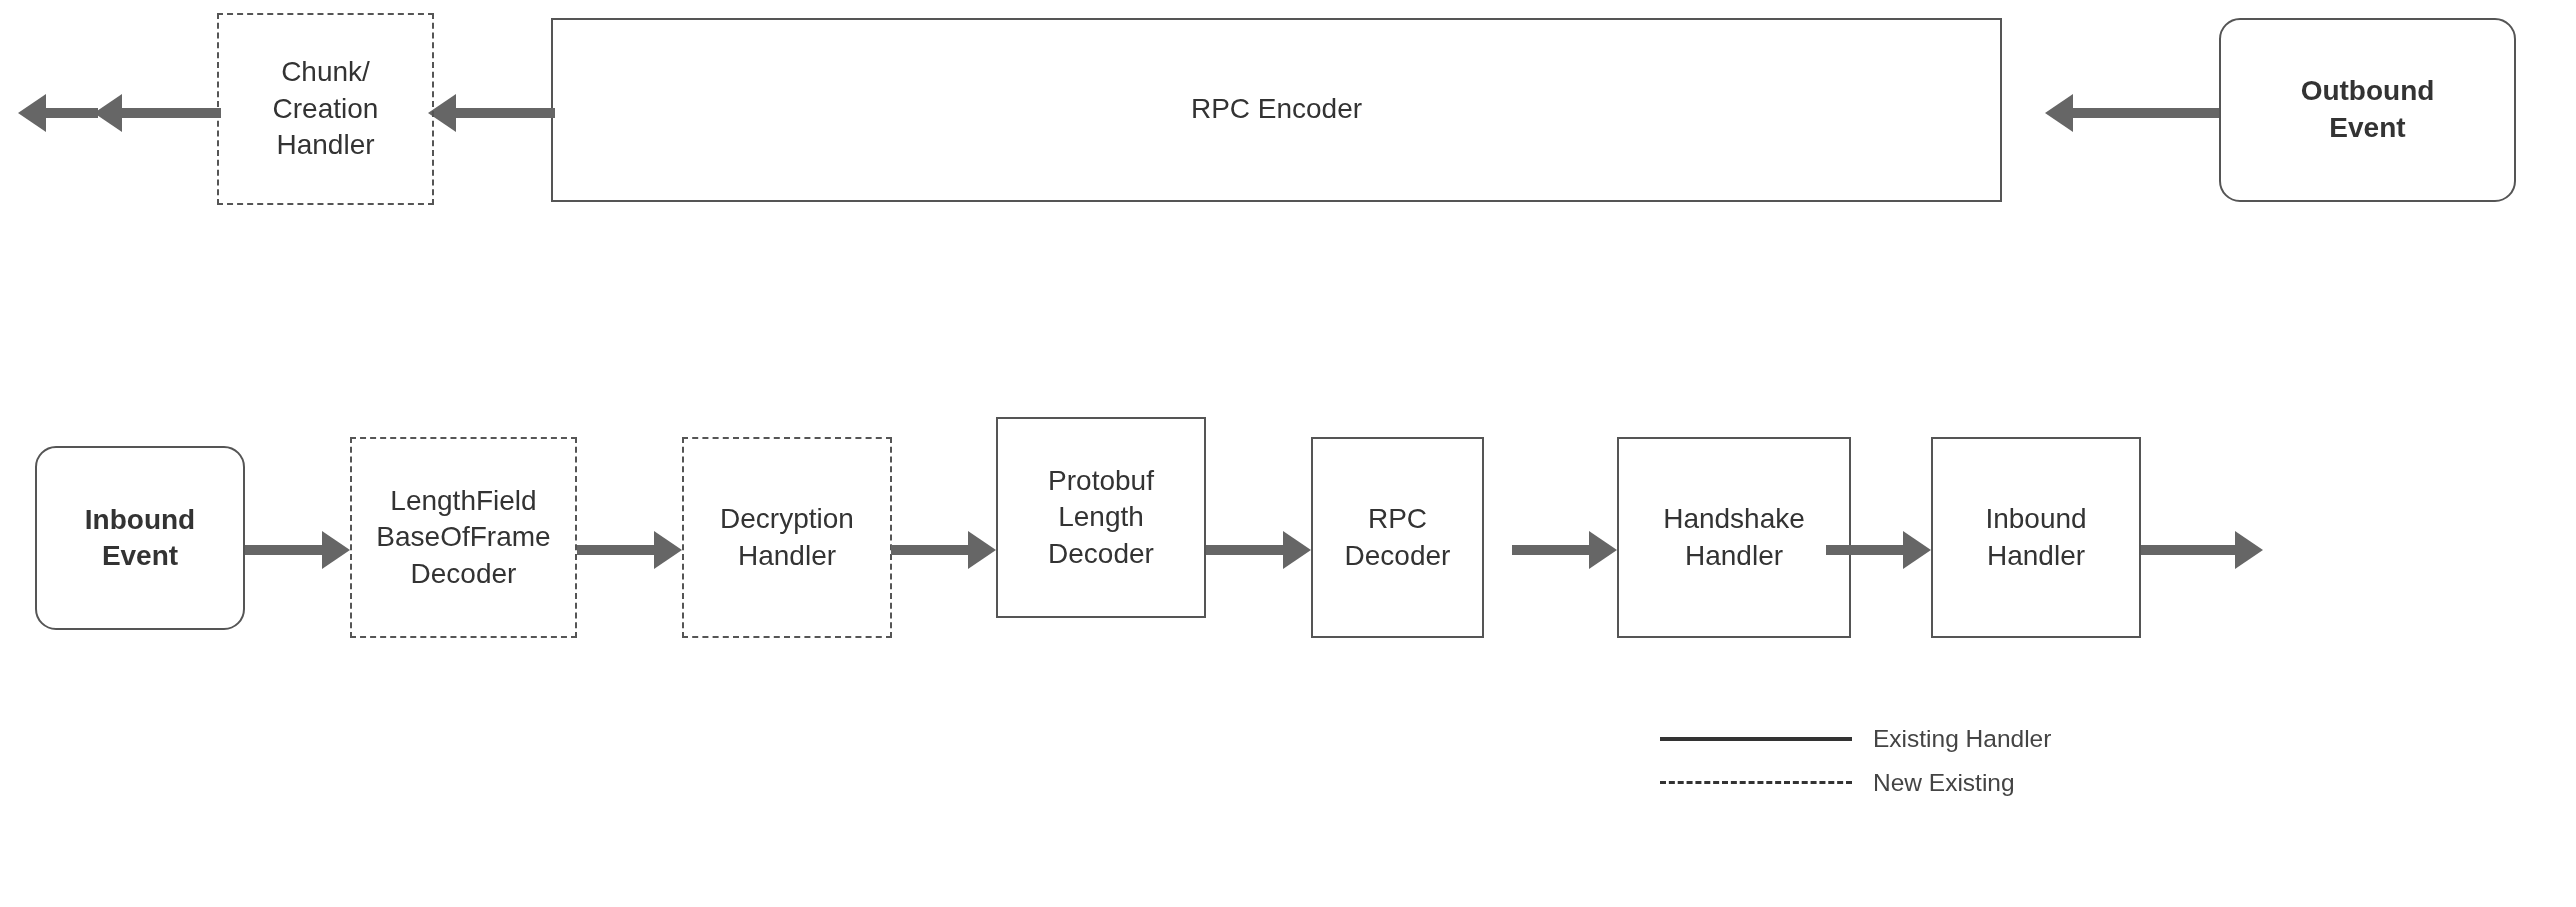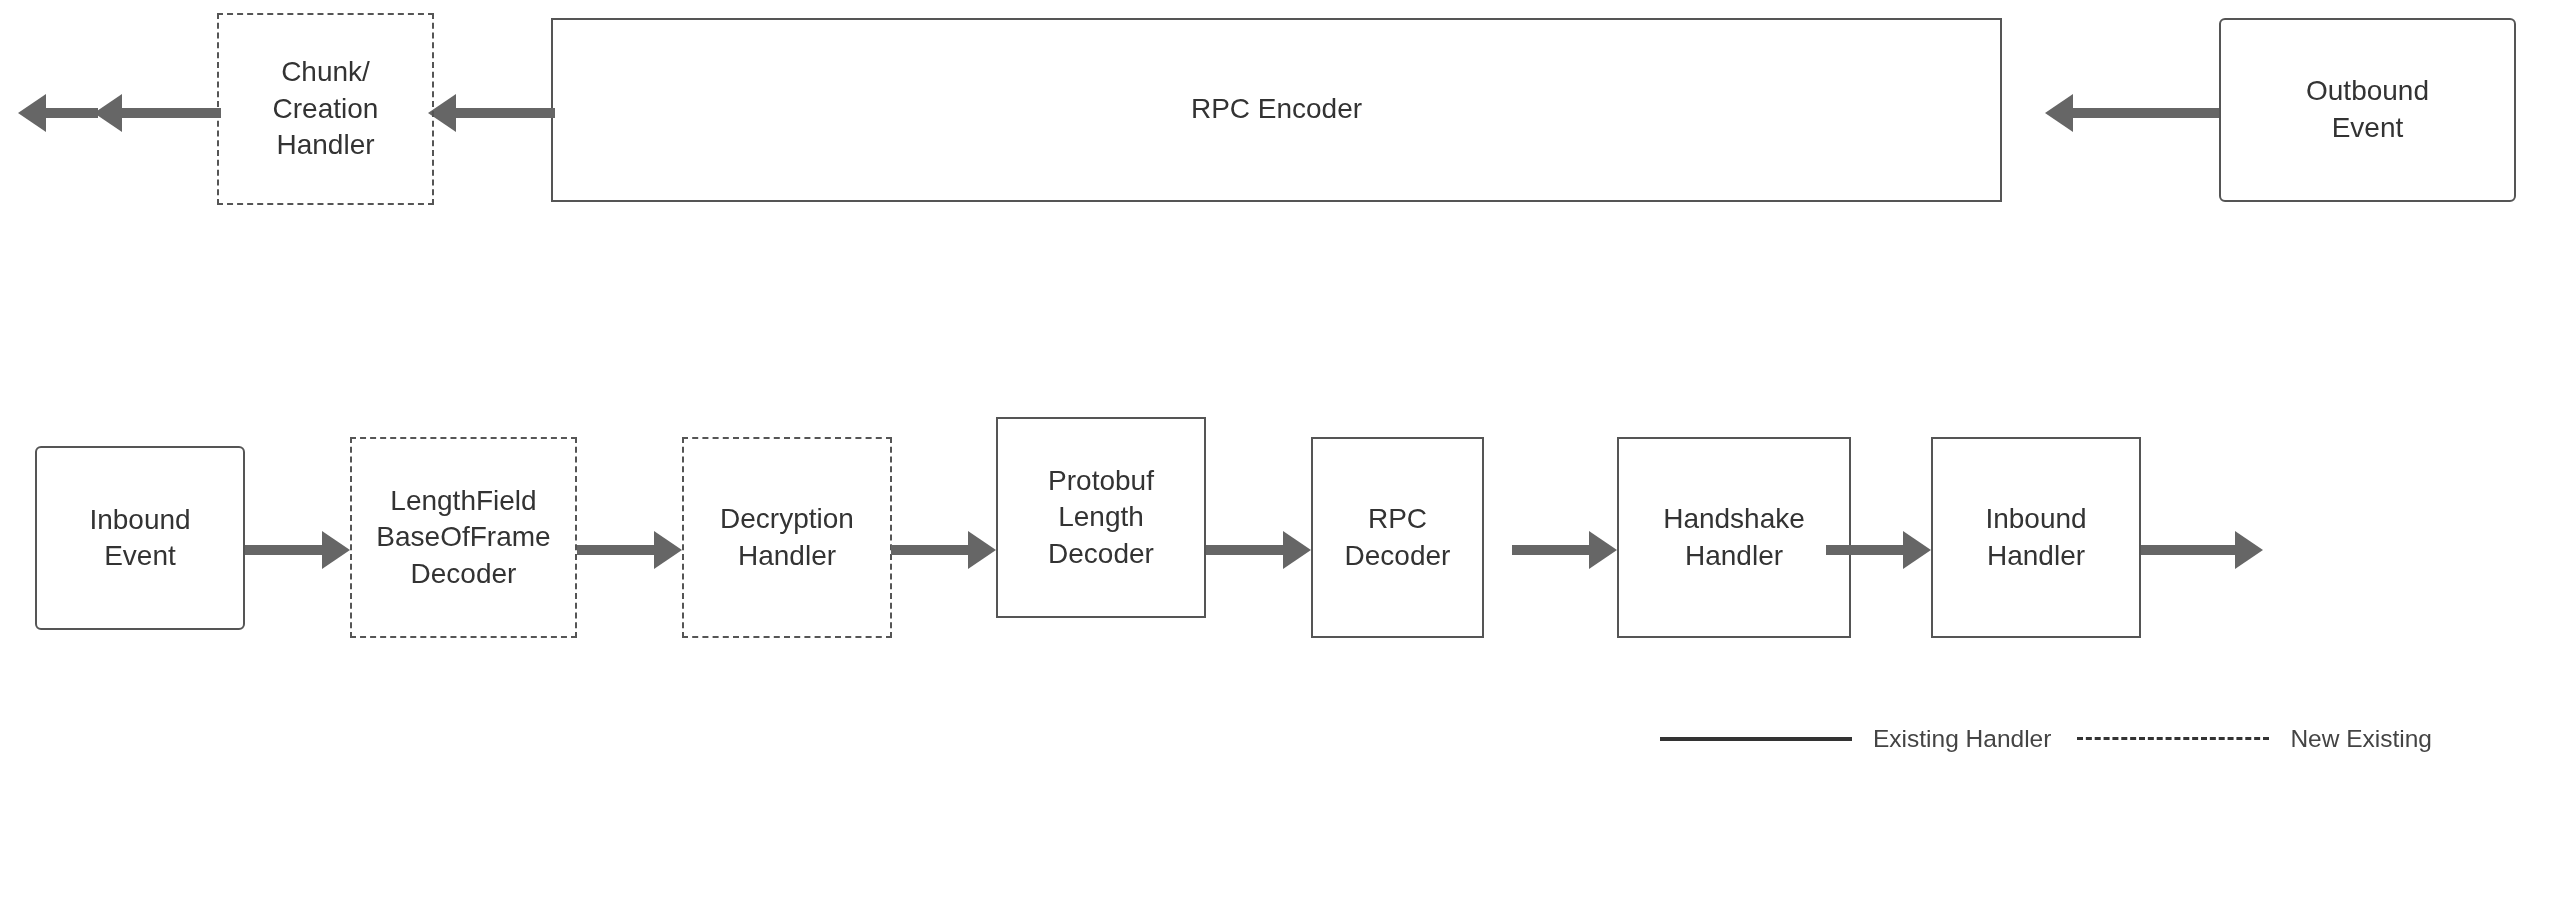--- a/index.html
+++ b/index.html
@@ -34,21 +34,22 @@
       border: 2.6px solid #555;
       align-items: center;
     }
 
     .box-dashed {
       border: 2.6px dashed #555;
     }
 
     .box-rounded {
       border: 2.6px solid #555;
-      border-radius: 6px;
+      border-radius: 21px;
+      font-weight: bold;
     }
 
     
     .arrow {
       position: absolute;
       display: flex;
       align-items: center;
     }
 
     .arrow-line {
@@ -69,22 +70,22 @@
       height: 0;
       border-top: 19px solid transparent;
       border-bottom: 19px solid transparent;
       border-left: 28px solid #666;
     }
 
     
     .legend {
       position: absolute;
       display: flex;
-      flex-direction: row;
-      gap: 26px;
+      flex-direction: column;
+      gap: 16px;
     }
 
     .legend-item {
       display: flex;
       align-items: center;
       gap: 21px;
     }
 
     .legend-line-solid {
       width: 192px;

